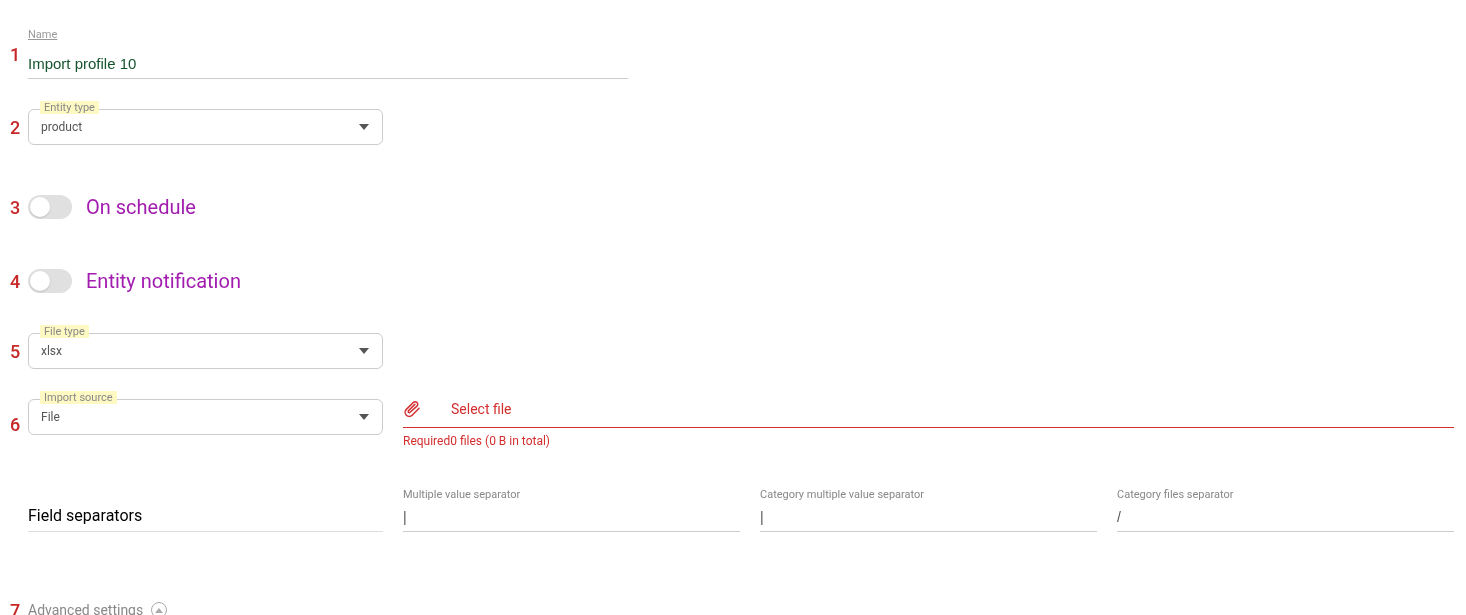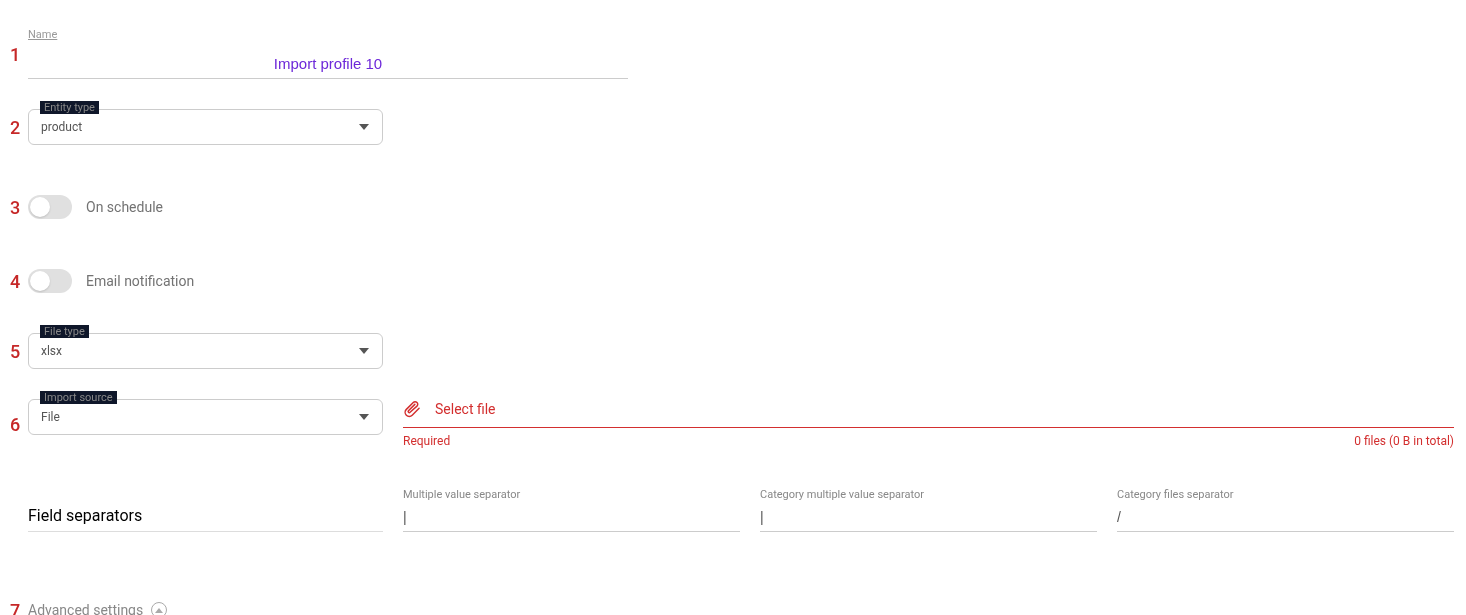--- a/index.html
+++ b/index.html
@@ -26,37 +26,36 @@
       transform: translateY(-50%);
     }
 
     
     .float-label {
       position: absolute;
       top: -8px;
       left: 12px;
       font-size: 11px;
       color: #888;
-      background: #0f172a;
+      background: #fef9c3;
       padding: 0 4px;
     }
 
     
     .name-wrap { width: 600px; margin-bottom: 30px; }
     .name-label { font-size: 11px; color: #999; margin-bottom: 10px; display:block;text-decoration:underline; }
     .name-input {
       width: 100%;
       border: none;
       border-bottom: 1px solid #ccc;
       font-size: 15px;
-      color: #6d28d9;
+      color: #14532d;
       padding: 4px 0 6px 0;
       outline: none;
       background: transparent;
-      text-align: center;
     }
 
     
     .select-wrap {
       position: relative;
       width: 355px;
     }
     .select-box {
       width: 100%;
       border: 1px solid #ccc;
@@ -88,33 +87,33 @@
       cursor: pointer;
     }
     .toggle-knob {
       width: 20px; height: 20px;
       background: #fff;
       border-radius: 50%;
       position: absolute;
       top: 2px; left: 2px;
       box-shadow: 0 1px 2px rgba(0,0,0,0.15);
     }
-    .toggle-label { font-size: 14px; color: #737373; }
+    .toggle-label { font-size: 20px; color: #a21caf; }
 
     
     .import-row {
       display: flex;
       align-items: flex-start;
       gap: 20px;
     }
     .file-block { flex: 1; }
-    .file-top { display:flex; align-items:center; gap: 14px; border-bottom: 1px solid #d32f2f; padding-bottom: 8px; }
+    .file-top { display:flex; align-items:center; gap: 30px; border-bottom: 1px solid #d32f2f; padding-bottom: 8px; }
     .clip-icon { color: #d32f2f; display: inline-flex; }
     .file-placeholder { color: #d32f2f; font-size: 14px; }
-    .file-sub { display:flex; justify-content: space-between; margin-top: 6px; font-size: 12px; color: #d32f2f; }
+    .file-sub { display:flex; justify-content: flex-start; margin-top: 6px; font-size: 12px; color: #d32f2f; }
 
     
     .sep-grid {
       display: grid;
       grid-template-columns: 355px 1fr 1fr 1fr;
       gap: 20px;
       align-items:end;
       margin-top: 40px;
     }
     .sep-title { font-size: 16px; color: #000000; border-bottom: 1px solid #ddd; padding: 6px 0; }
@@ -176,21 +175,21 @@
     <div class="toggle-knob"></div>
   </div>
   <span class="toggle-label">On schedule</span>
 </div>
 
 <div class="row toggle-row" style="margin-top:30px;margin-bottom:40px;">
   <span class="marker">4</span>
   <div class="toggle">
     <div class="toggle-knob"></div>
   </div>
-  <span class="toggle-label">Email notification</span>
+  <span class="toggle-label">Entity notification</span>
 </div>
 
 <div class="row select-wrap" style="margin-bottom:30px;">
   <span class="marker">5</span>
   <span class="float-label">File type</span>
   <div class="select-box">
     <span>xlsx</span>
   </div>
   <span class="select-caret"></span>
 </div>

